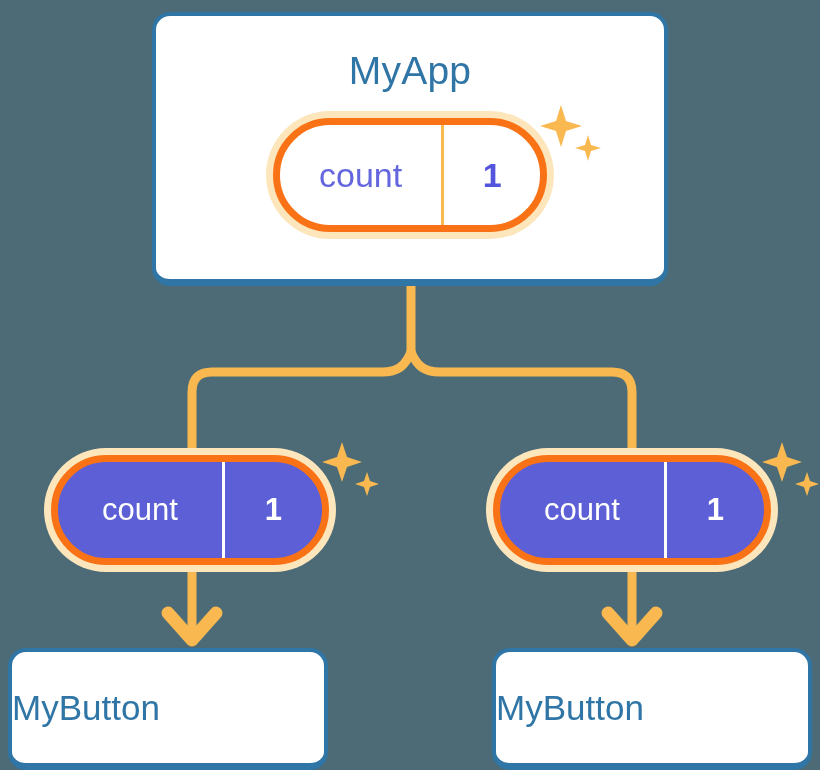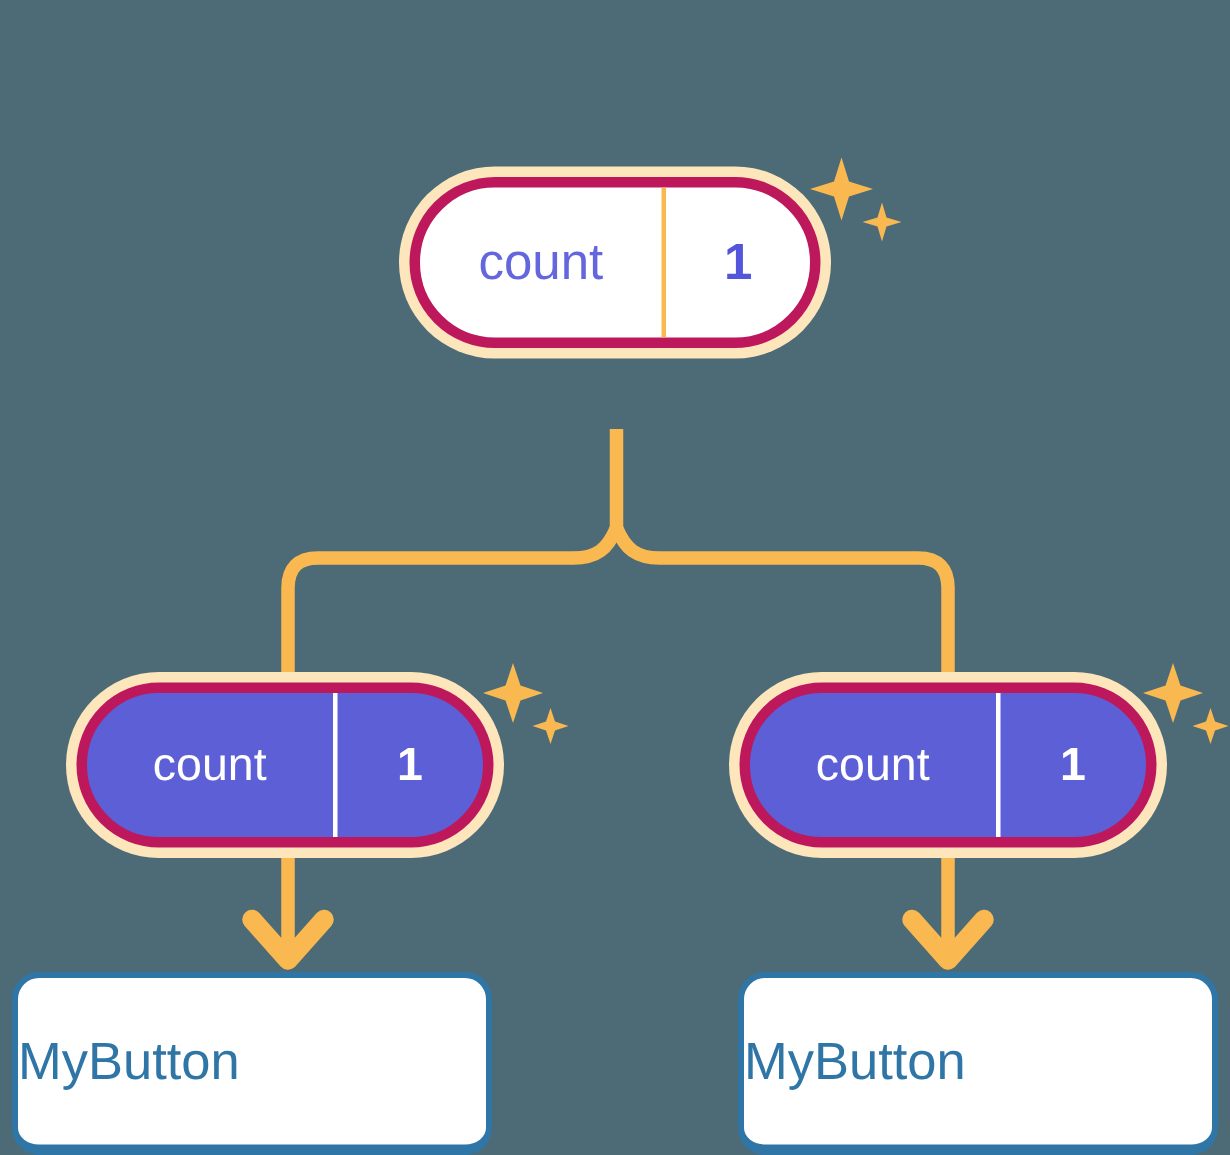--- a/index.html
+++ b/index.html
@@ -58,21 +58,21 @@
     box-sizing: border-box;
     background: #fde6bc;          
     border-radius: 999px;
     padding: 7px;
   }
   .pill {
     position: relative;
     box-sizing: border-box;
     width: 100%;
     height: 100%;
-    border: 7px solid #be185d;    
+    border: 7px solid #f97316;    
     border-radius: 999px;
     display: flex;
     align-items: stretch;
     overflow: hidden;
   }
   .pill-key, .pill-val {
     display: flex;
     align-items: center;
     justify-content: center;
     box-sizing: border-box;
@@ -153,20 +153,23 @@
       <path d="M 192 572 L 192 640" stroke="#f9b950" stroke-width="9" fill="none" stroke-linecap="butt"></path>
       <path d="M 168 613 L 192 640 L 216 613" stroke="#f9b950" stroke-width="13" fill="none" stroke-linecap="round" stroke-linejoin="round"></path>
     </g>
 
     <g>
       <path d="M 632 572 L 632 640" stroke="#f9b950" stroke-width="9" fill="none" stroke-linecap="butt"></path>
       <path d="M 608 613 L 632 640 L 656 613" stroke="#f9b950" stroke-width="13" fill="none" stroke-linecap="round" stroke-linejoin="round"></path>
     </g>
   </svg>
 
+  <div class="card" id="app-card">
+    <div id="app-title">MyApp</div>
+  </div>
 
   <div class="pill-wrap pill-light" id="app-pill">
     <div class="pill">
       <div class="pill-key">count</div>
       <div class="pill-val">1</div>
     </div>
   </div>
 
   <svg class="sparkles" style="left:536px; top:101px; width:72px; height:72px;" viewBox="0 0 72 72">
     <path d="M25 4 L30 20 L46 25 L30 30 L25 46 L20 30 L4 25 L20 20 Z" fill="#f9b950"></path>

